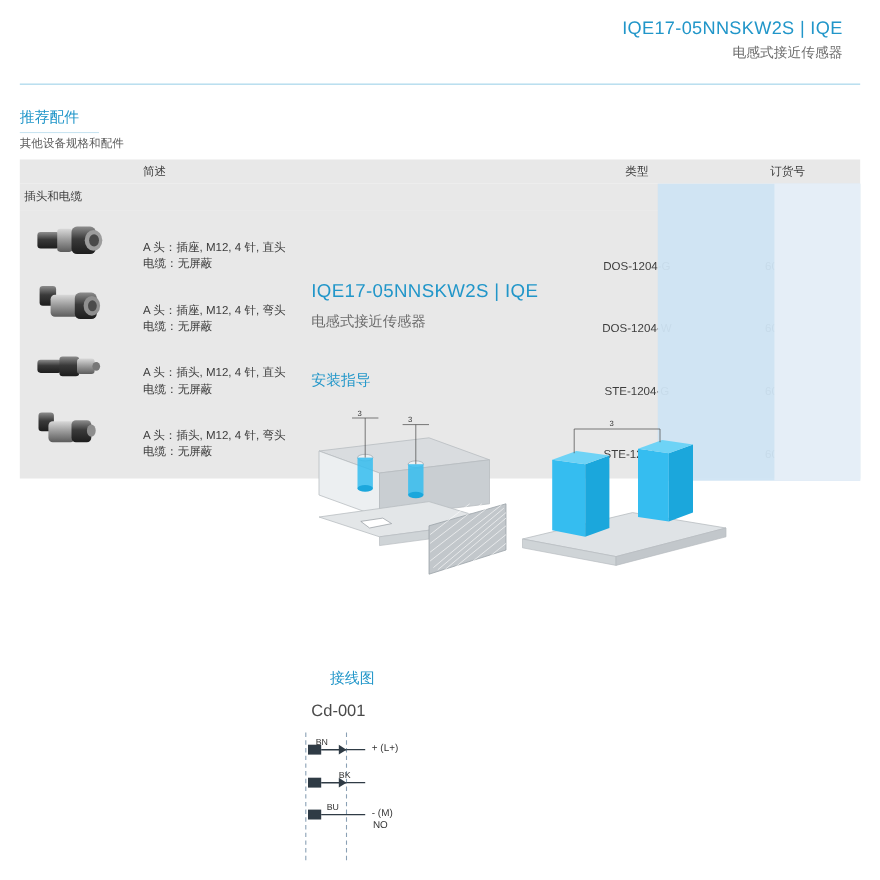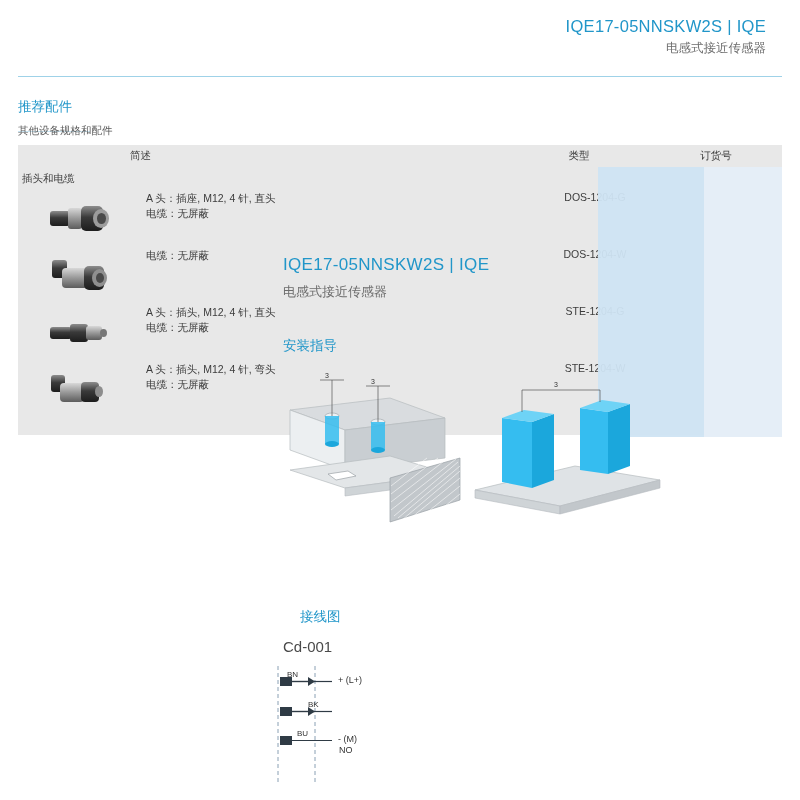--- a/index.html
+++ b/index.html
@@ -54,21 +54,21 @@
   }
 
   
   .sec-title {
     position: absolute;
     left: 18px;
     top: 98px;
     color: #2196c9;
     font-size: 13.5px;
     border-bottom: 1px solid #c9e4f1;
-    padding-bottom: 15px;
+    padding-bottom: 4px;
     width: 72px;
   }
   .sec-sub {
     position: absolute;
     left: 18px;
     top: 124px;
     color: #5a5a5a;
     font-size: 10.5px;
   }
 
@@ -100,22 +100,21 @@
     align-items: center;
     padding-left: 4px;
     box-sizing: border-box;
     color: #3c3c3c;
     font-size: 10.5px;
   }
   .tbody { background: #e8e8e8; padding-bottom: 16px; }
   .row {
     display: flex;
     height: 57px;
-    align-items: flex-start;
-    padding-left: 16px;
+    align-items: flex-end;
   }
   .row .col-img {
     height: 57px;
     position: relative;
   }
   .row .col-desc {
     padding-left: 22px;
     box-sizing: border-box;
     line-height: 15px;
     color: #3c3c3c;
@@ -279,20 +278,21 @@
         <div class="col-img">
           <div class="conn">
             <div class="barrel" style="left:4px;top:4px;width:15px;height:18px;border-radius:3px;"></div>
             <div class="barrel light" style="left:14px;top:12px;width:26px;height:20px;border-radius:4px;"></div>
             <div class="barrel" style="left:36px;top:10px;width:20px;height:24px;border-radius:5px;"></div>
             <div class="ring" style="left:44px;top:13px;width:15px;height:18px;background:#8f8f8f;"></div>
             <div class="ring" style="left:48px;top:17px;width:8px;height:10px;background:#4a4a4a;"></div>
           </div>
         </div>
         <div class="col-desc">
+          <div>A 头：插座, M12, 4 针, 弯头</div>
           <div>电缆：无屏蔽</div>
         </div>
         <div class="col-type">DOS-1204-W</div>
         <div class="col-order">6007303</div>
       </div>
 
       <div class="row">
         <div class="col-img">
           <div class="conn">
             <div class="barrel" style="left:2px;top:14px;width:22px;height:12px;border-radius:3px;"></div>

